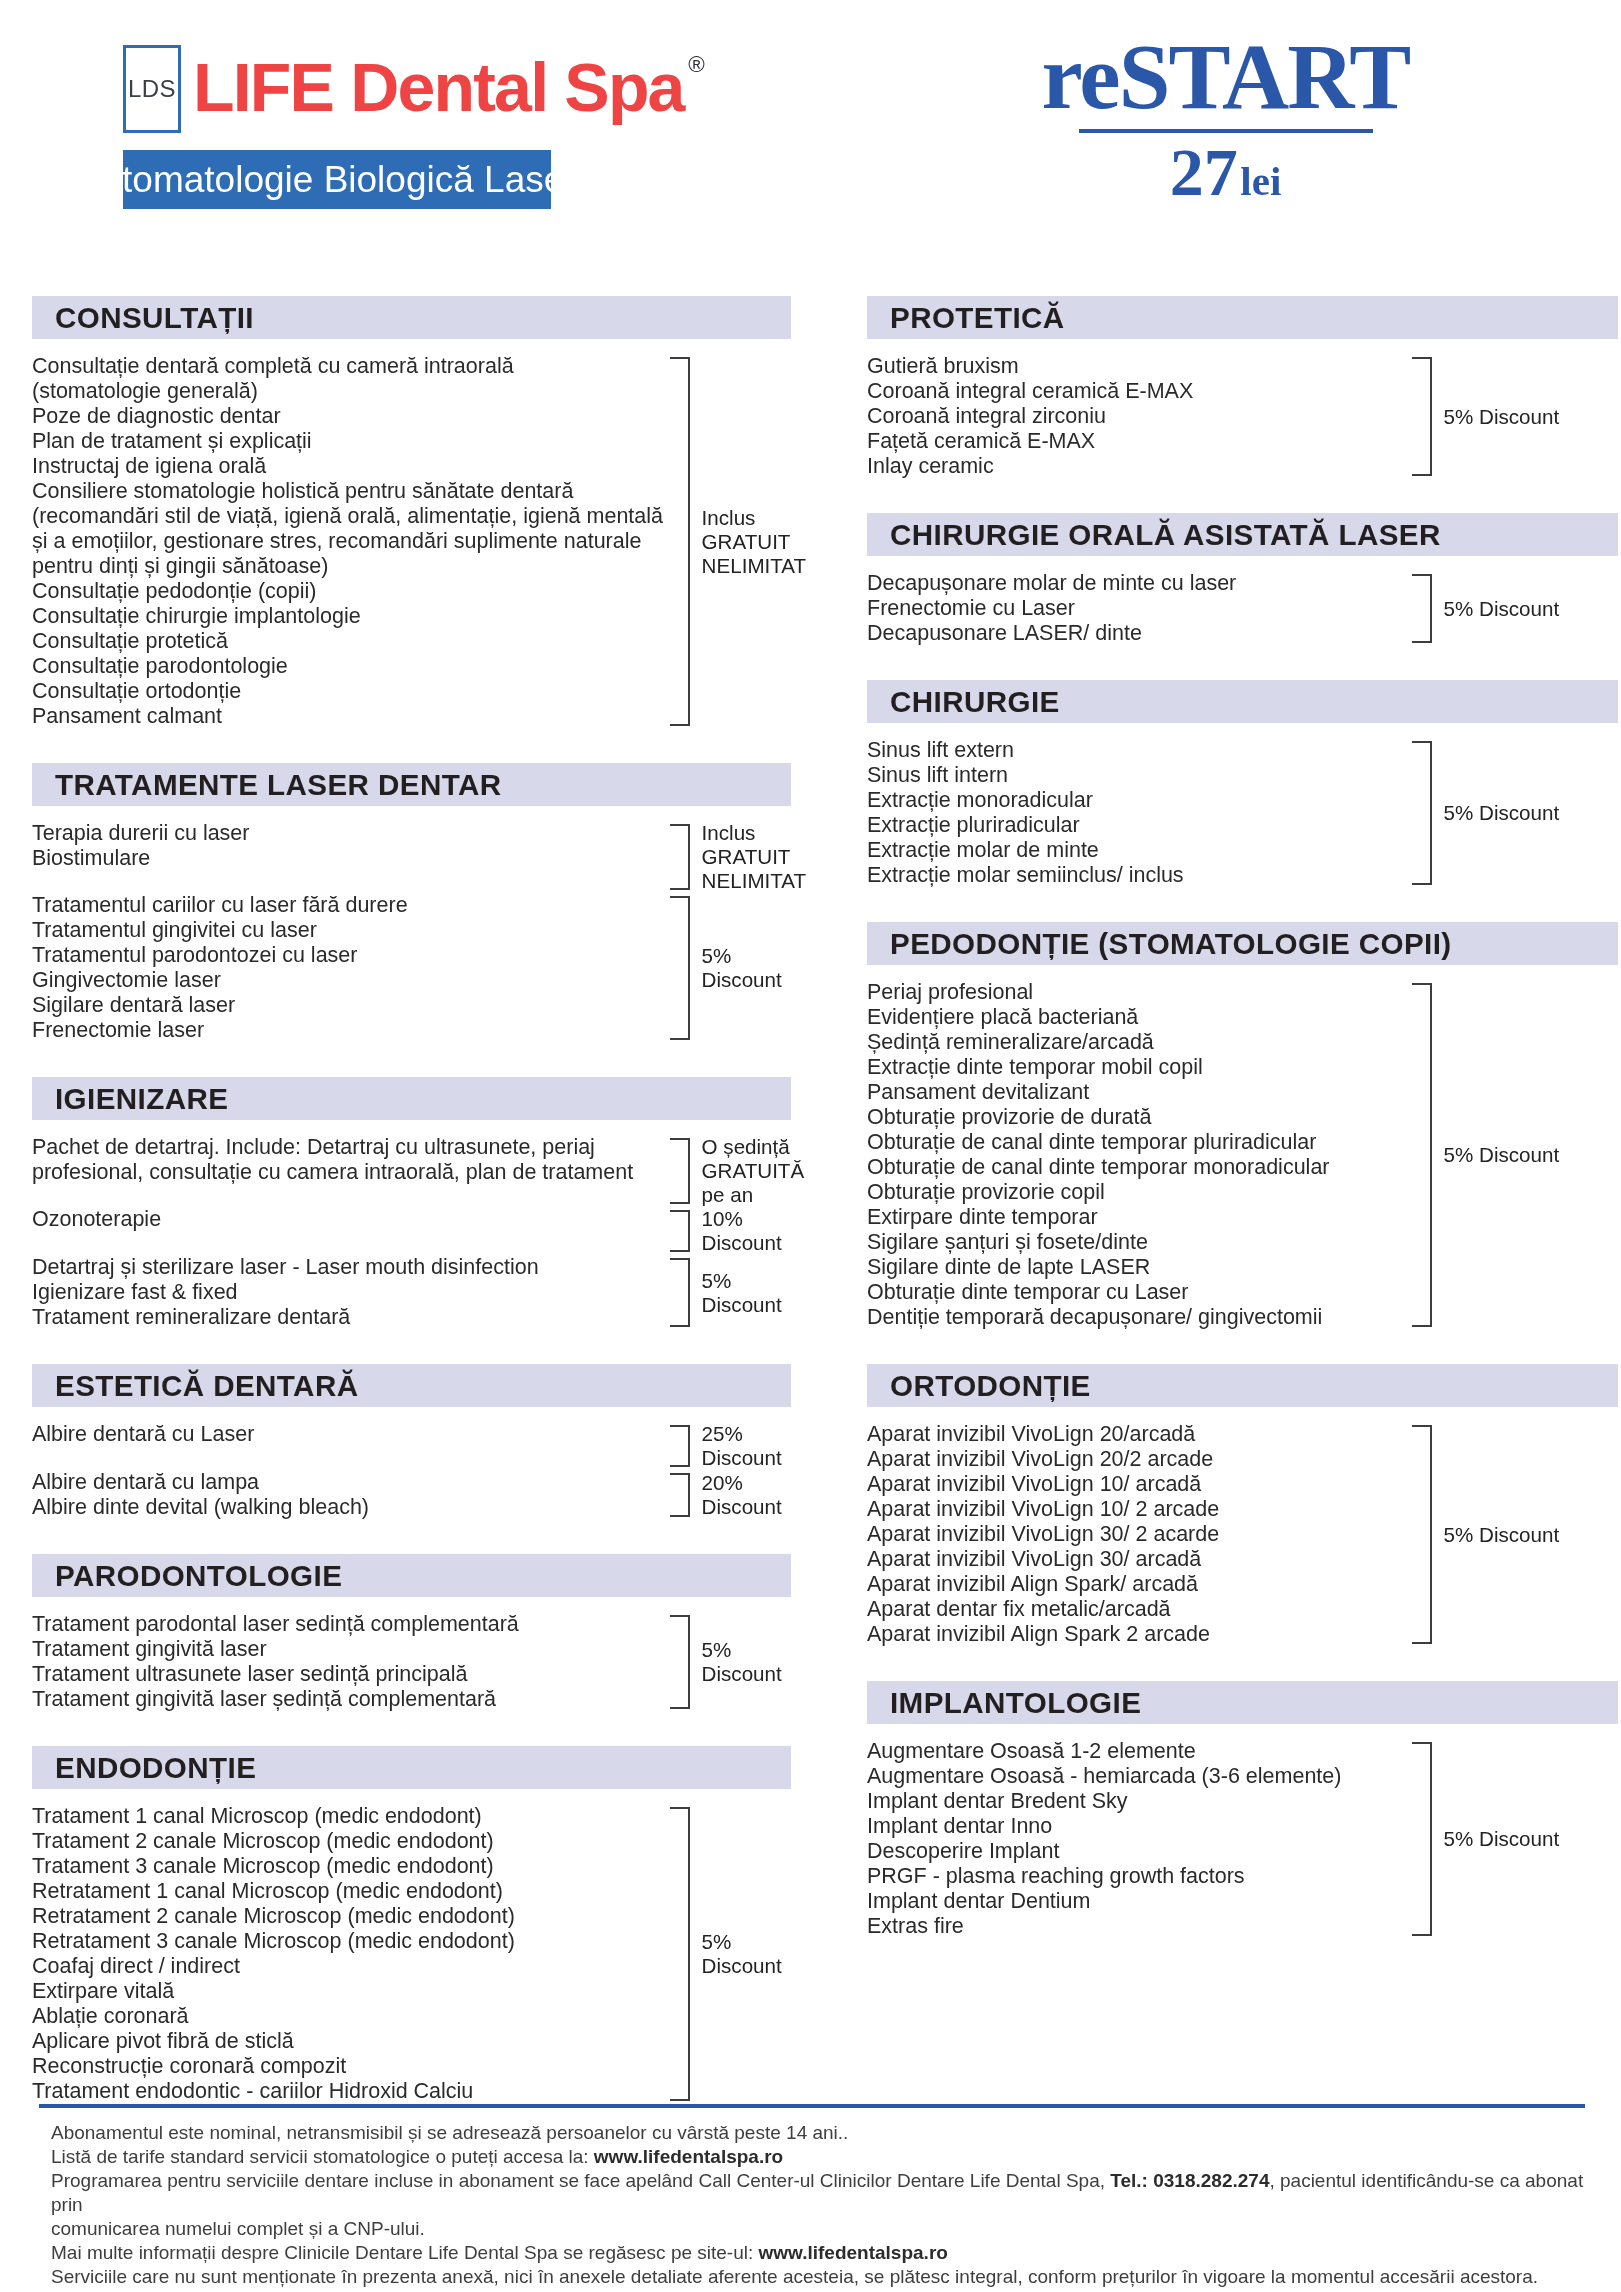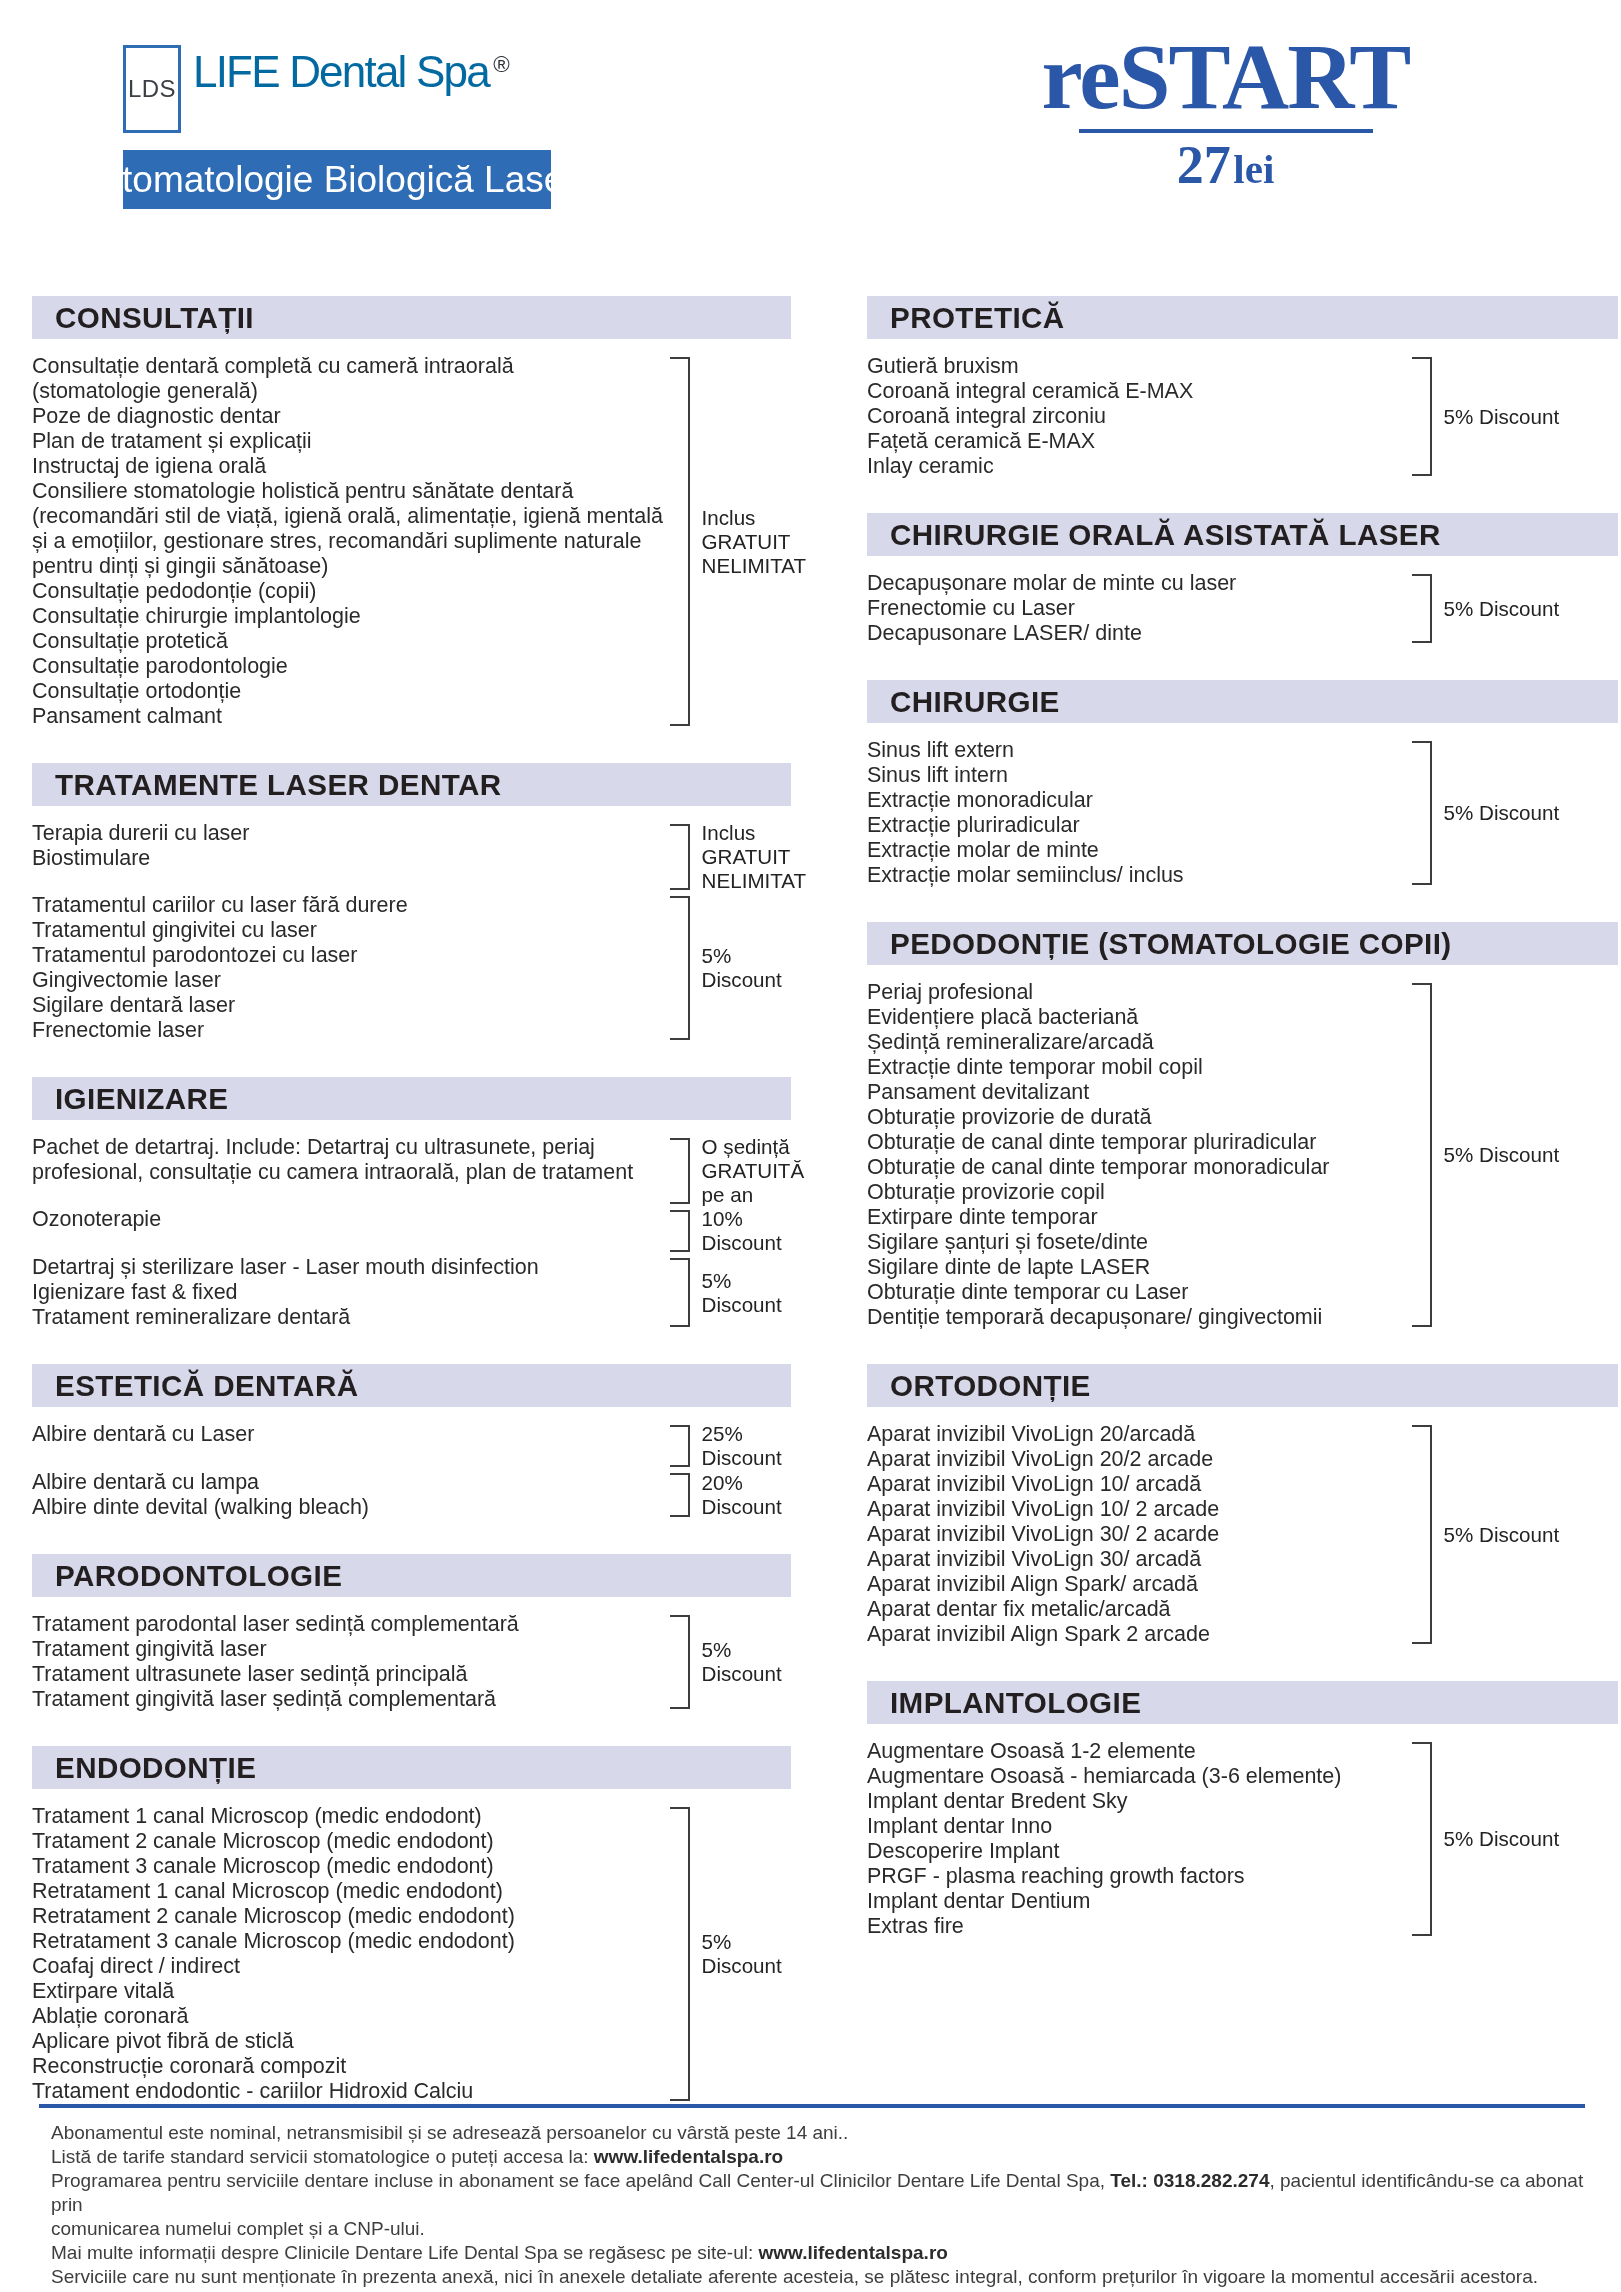--- a/index.html
+++ b/index.html
@@ -9,35 +9,35 @@
     overflow:hidden;
   }
   
   .logo-box{
     position:absolute;left:123px;top:45px;width:52px;height:82px;
     border:3.6px solid var(--banner-blue,#2e6cb5);
     display:flex;align-items:center;justify-content:center;
     font-size:24px;color:#3b4046;letter-spacing:0.4px;
   }
   .logo-title-row{position:absolute;left:193px;top:43px;display:flex;align-items:flex-start;}
-  .logo-title{font-size:44px;font-weight:400;letter-spacing:-1.8px;color:#0369a1;line-height:1.3;}
+  .logo-title{font-size:68px;font-weight:700;letter-spacing:-1.8px;color:#ef4444;line-height:1.3;}
   .reg{font-size:22.4px;margin-left:4.5px;margin-top:9px;color:#2b2e32;}
   .banner{
     position:absolute;left:123px;top:150px;width:428px;height:59px;
     background:var(--banner-blue,#2e6cb5);color:#fff;font-size:37px;
     display:flex;align-items:center;justify-content:center;white-space:nowrap;
   }
   .restart{
     position:absolute;left:972px;top:27px;width:507px;text-align:center;
     color:var(--restart-blue,#2b57a8);font-family:"Liberation Serif",serif;font-weight:700;
   }
   .restart-word{font-size:93px;line-height:1.08;letter-spacing:-1.8px;}
   .restart-rule{width:294px;height:3.6px;background:var(--restart-blue,#2b57a8);margin:1.8px auto 0;}
   .restart-price{display:flex;justify-content:center;align-items:baseline;margin-top:5.4px;}
-  .restart-num{font-size:54px;line-height:1;}
+  .restart-num{font-size:68px;line-height:1;}
   .restart-cur{font-size:41px;line-height:1;margin-left:2.7px;}
   
   .col{position:absolute;top:296px;display:flex;flex-direction:column;}
   .col-left{left:32px;width:759px;}
   .col-right{left:867px;width:751px;}
   .section{margin-bottom:34px;}
   .sec-bar{
     height:43px;background:var(--bar,#d7d9ea);display:flex;align-items:center;
     padding-left:23px;font-size:29.6px;font-weight:700;letter-spacing:0.4px;color:#231f20;
   }

